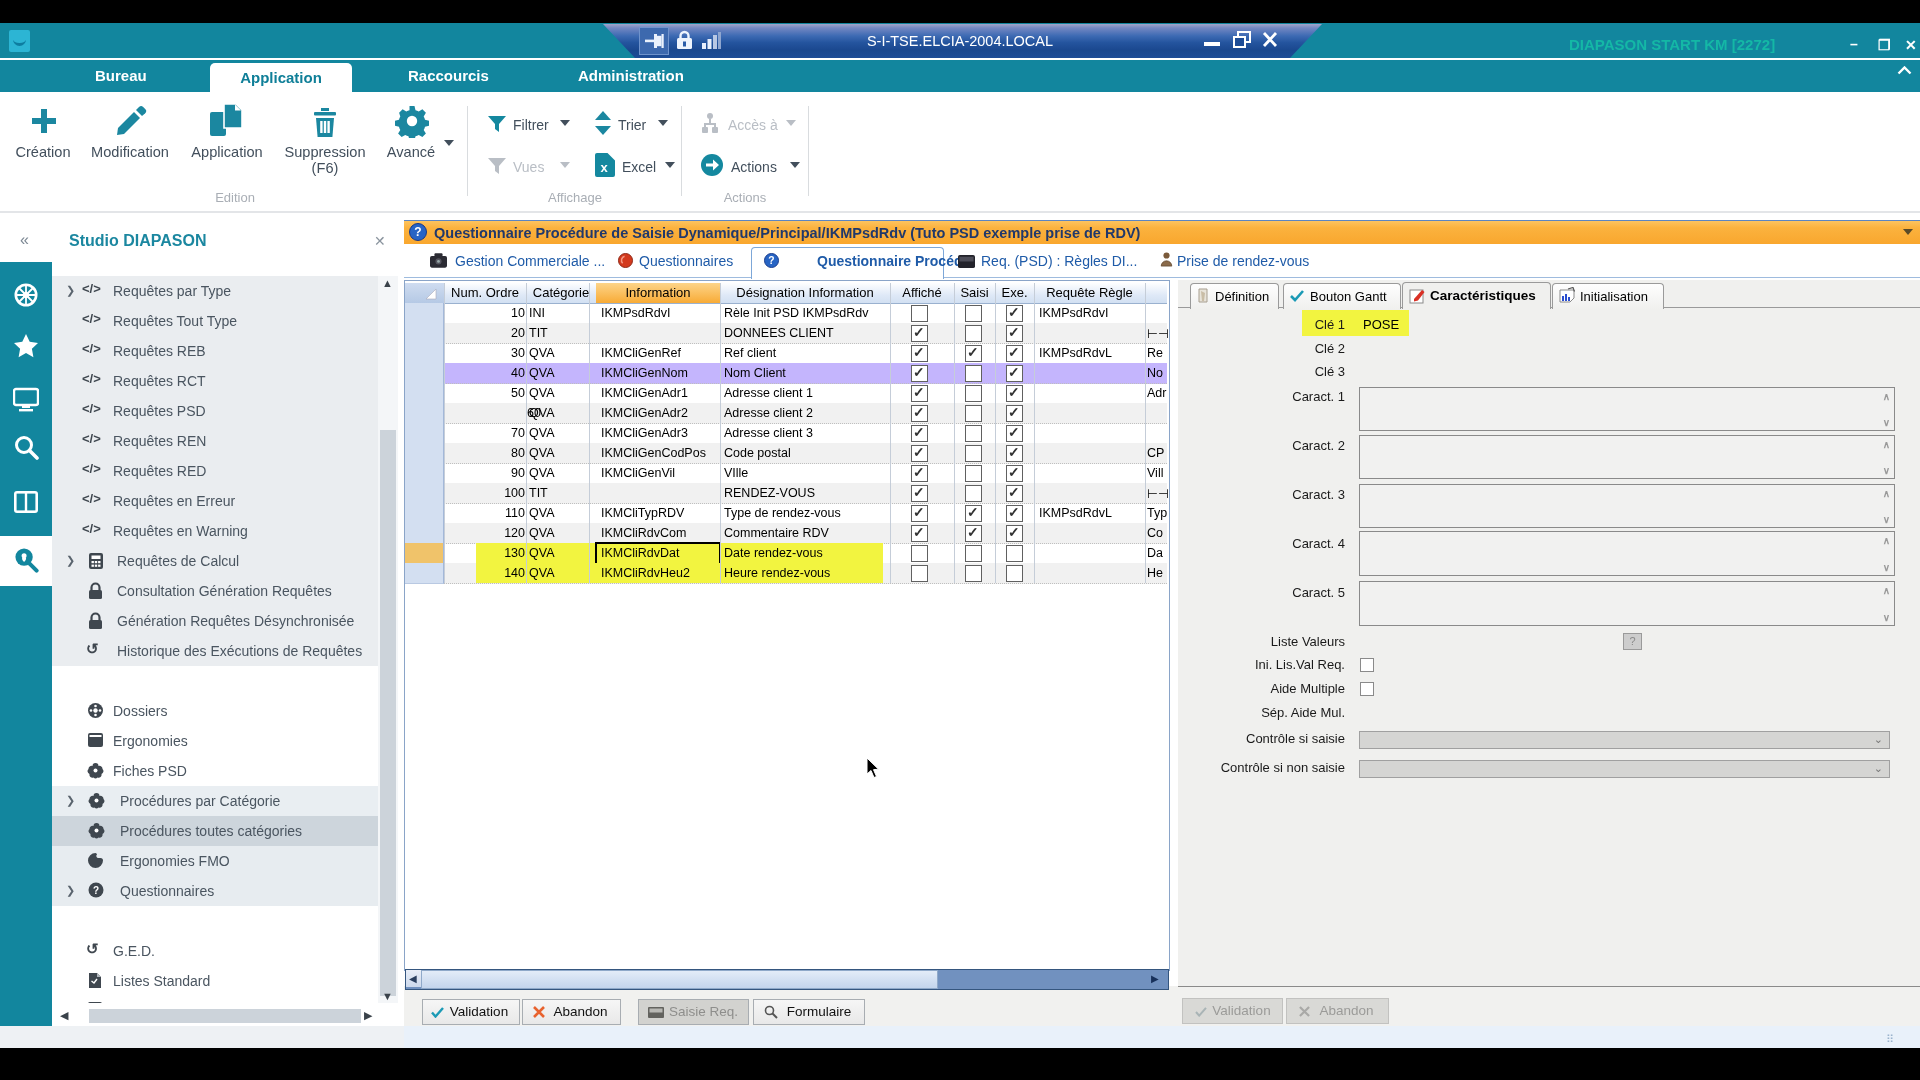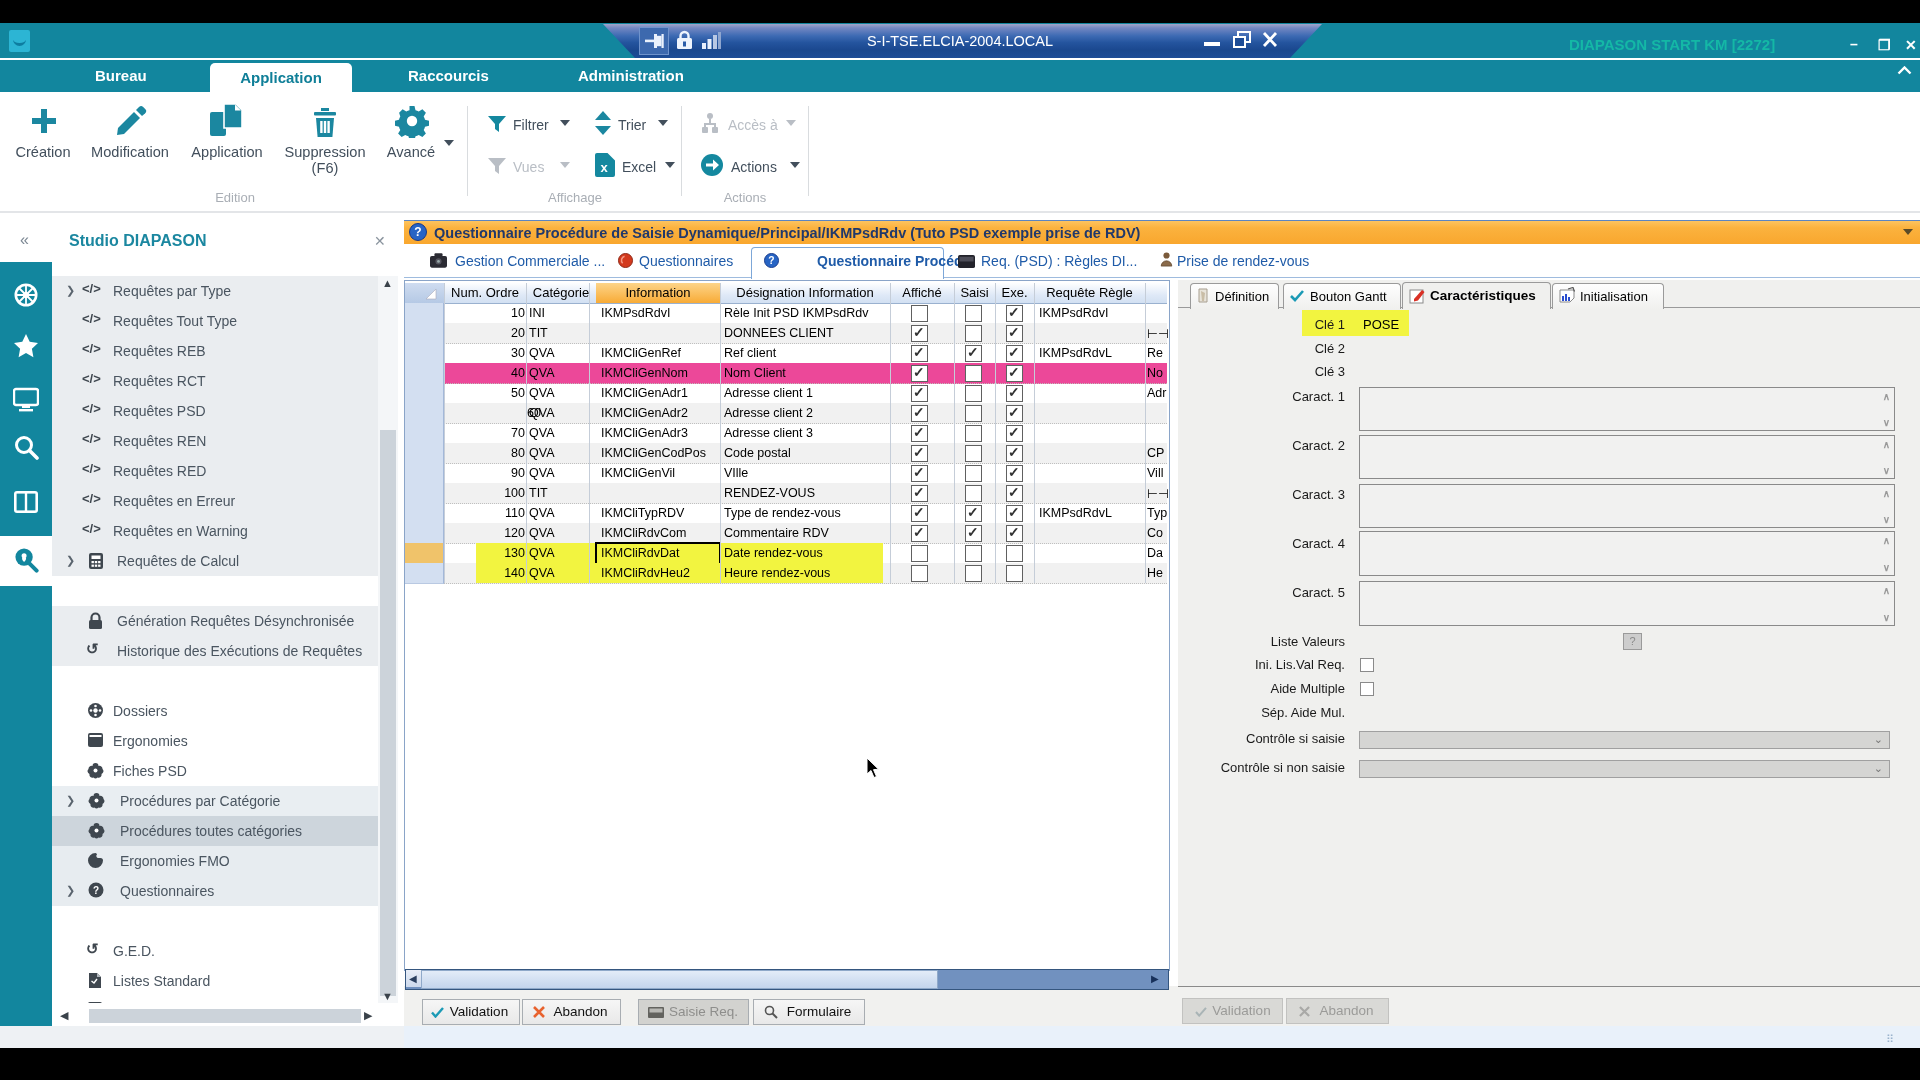--- a/index.html
+++ b/index.html
@@ -290,20 +290,29 @@
             <rect x="6.8" y="9" width="2.4" height="2.2"></rect>
             <rect x="10.1" y="9" width="2.4" height="2.2"></rect>
             <rect x="3.5" y="12.6" width="2.4" height="2.2"></rect>
             <rect x="6.8" y="12.6" width="2.4" height="2.2"></rect>
             <rect x="10.1" y="12.6" width="2.4" height="2.2"></rect>
           </g>
         </svg>
       </span>
       <span class="trtext" style="left:65px;">Requêtes de Calcul</span>
     </div>
+<div class="trow" style="top:300px;background:#eaedf0;">
+      <span class="tricon" style="left:36px;">
+        <svg width="15" height="18" viewBox="0 0 15 18">
+          <rect x="1" y="8" width="13" height="9" rx="1.5" fill="#3f474f"></rect>
+          <path d="M3.5 8 V5.5 a4 4 0 0 1 8 0 V8" fill="none" stroke="#3f474f" stroke-width="2.2"></path>
+        </svg>
+      </span>
+      <span class="trtext" style="left:65px;">Consultation Génération Requêtes</span>
+    </div>
 <div class="trow" style="top:330px;background:#eaedf0;">
       <span class="tricon" style="left:36px;">
         <svg width="15" height="18" viewBox="0 0 15 18">
           <rect x="1" y="8" width="13" height="9" rx="1.5" fill="#3f474f"></rect>
           <path d="M3.5 8 V5.5 a4 4 0 0 1 8 0 V8" fill="none" stroke="#3f474f" stroke-width="2.2"></path>
         </svg>
       </span>
       <span class="trtext" style="left:65px;">Génération Requêtes Désynchronisée</span>
     </div>
 <div class="trow" style="top:360px;background:#eaedf0;">
@@ -498,21 +507,21 @@
     <span class="gc" style="left:319px;">Ref client</span>
     <span class="cb" style="left:506px;"></span>
     <span class="cbc" style="left:508px;">✓</span>
     <span class="cb" style="left:560px;"></span>
     <span class="cbc" style="left:562px;">✓</span>
     <span class="cb" style="left:601px;"></span>
     <span class="cbc" style="left:603px;">✓</span>
     <span class="gc" style="left:634px;">IKMPsdRdvL</span>
     <span class="gc" style="left:742px;">Re</span>
   </div>
-<div class="grow" style="top:363px; background:#ec4899;border-bottom:1px dotted #bfbfbf;">
+<div class="grow" style="top:363px; background:#c4b5fd;border-bottom:1px dotted #bfbfbf;">
     <span class="selcell" style="background:#d3dff1;"></span>
     <span class="gc" style="left:40px;width:80px;text-align:right;">40</span>
     <span class="gc" style="left:124px;">QVA</span>
     <span class="gc" style="left:196px;">IKMCliGenNom</span>
     <span class="gc" style="left:319px;">Nom Client</span>
     <span class="cb" style="left:506px;"></span>
     <span class="cbc" style="left:508px;">✓</span>
     <span class="cb" style="left:560px;"></span>
     <span class="cb" style="left:601px;"></span>
     <span class="cbc" style="left:603px;">✓</span>

